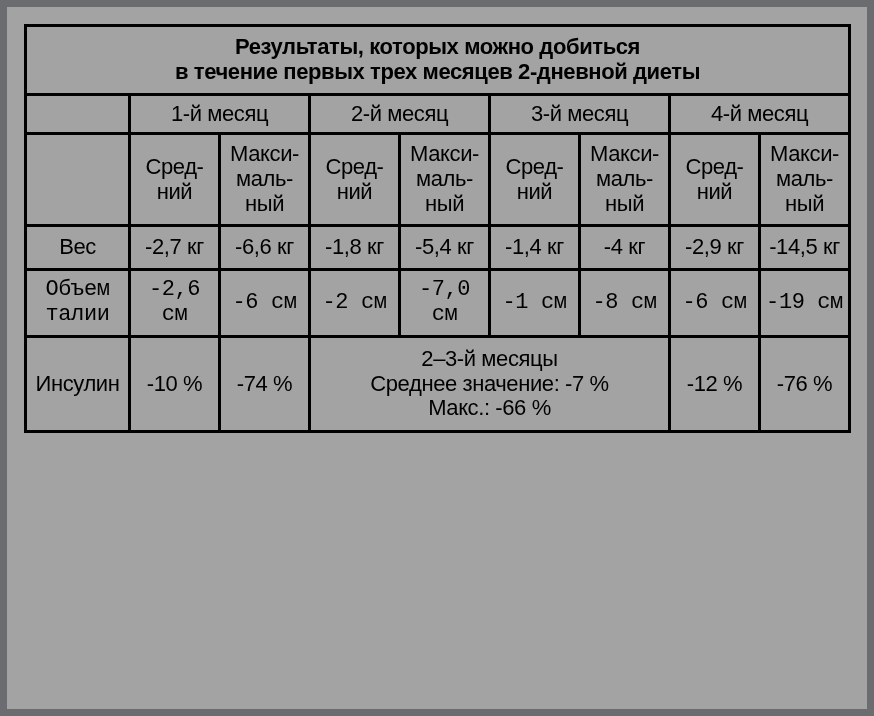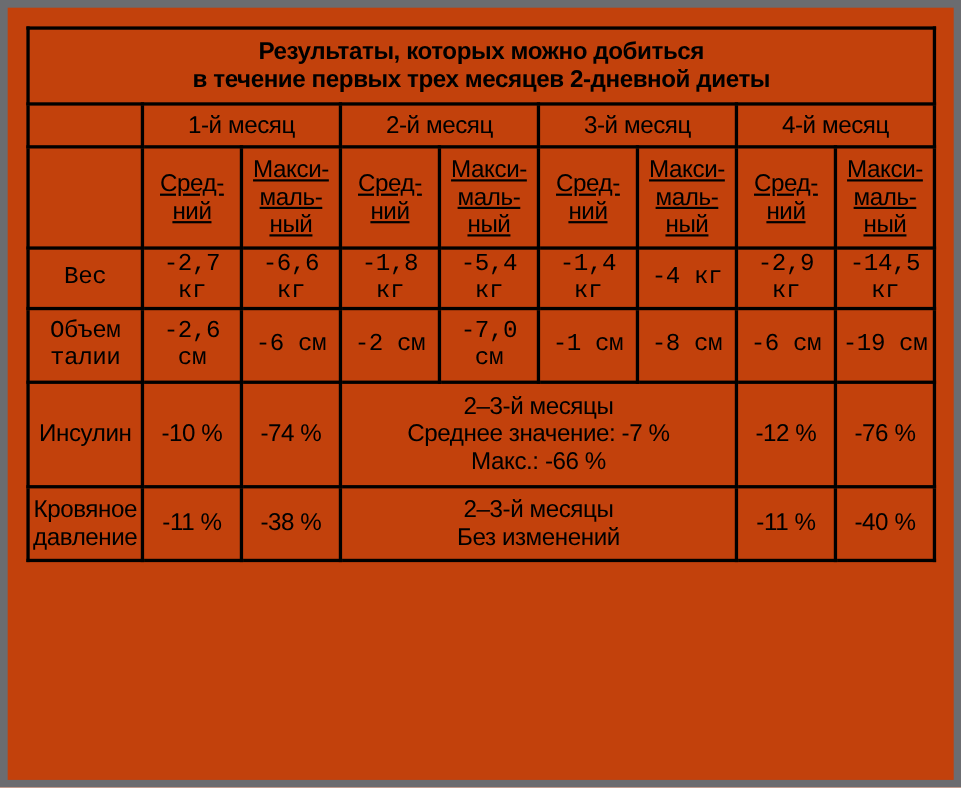--- a/index.html
+++ b/index.html
@@ -1,21 +1,21 @@
 <!DOCTYPE html>
 <html><head>
 <meta charset="utf-8">
 <style>
   html, body { margin: 0; padding: 0; background: #ffffff; }
   .frame {
     width: 874px;
     height: 716px;
     box-sizing: border-box;
     border: 7px solid #6b6c70;
-    background: #c2410c;
+    background: #a3a3a3;
     font-family: "Liberation Sans", sans-serif;
     color: #000000;
     overflow: hidden;
   }
   table.diet {
     border-collapse: collapse;
     table-layout: fixed;
     width: 824px;
     margin: 17px 0 0 17px;
     border: 3px solid #000;
@@ -26,22 +26,22 @@
     text-align: center;
     vertical-align: middle;
     font-size: 22px;
     line-height: 1.13;
     letter-spacing: -0.4px;
     padding: 1px 2px;
     overflow: hidden;
   }
   .title-cell   { font-weight: bold; font-size: 23px; height: 64px; line-height: 1.25; }
   .r-months td  { height: 34px; }
-  .r-subhead td { height: 87px; text-decoration: underline; }
-  .r-weight td  { height: 39px; font-family: Liberation Mono, monospace; }
+  .r-subhead td { height: 87px; }
+  .r-weight td  { height: 39px; }
   .r-fat td     { height: 89px; }
   .r-waist td   { height: 62px; font-family: Liberation Mono, monospace; }
   .r-insulin td { height: 90px; }
   .r-chol td    { height: 64px; }
   .r-bp td      { height: 62px; }
   .label-cell   { text-align: left; padding-left: 5px; }
 </style>
 </head>
 <body>
 
@@ -128,25 +128,15 @@
       <td>-10 %</td>
       <td>-74 %</td>
       <td colspan="4">2–3-й месяцы
 Среднее значение: -7 %
 Макс.: -66 %</td>
       <td>-12 %</td>
       <td>-76 %</td>
     </tr>
 
 
-    <tr class="r-bp">
-      <td class="label-cell">Кровяное
-давление</td>
-      <td>-11 %</td>
-      <td>-38 %</td>
-      <td colspan="4">2–3-й месяцы
-Без изменений</td>
-      <td>-11 %</td>
-      <td>-40 %</td>
-    </tr>
   </tbody>
     </table>
 </div>
 
 </body></html>

